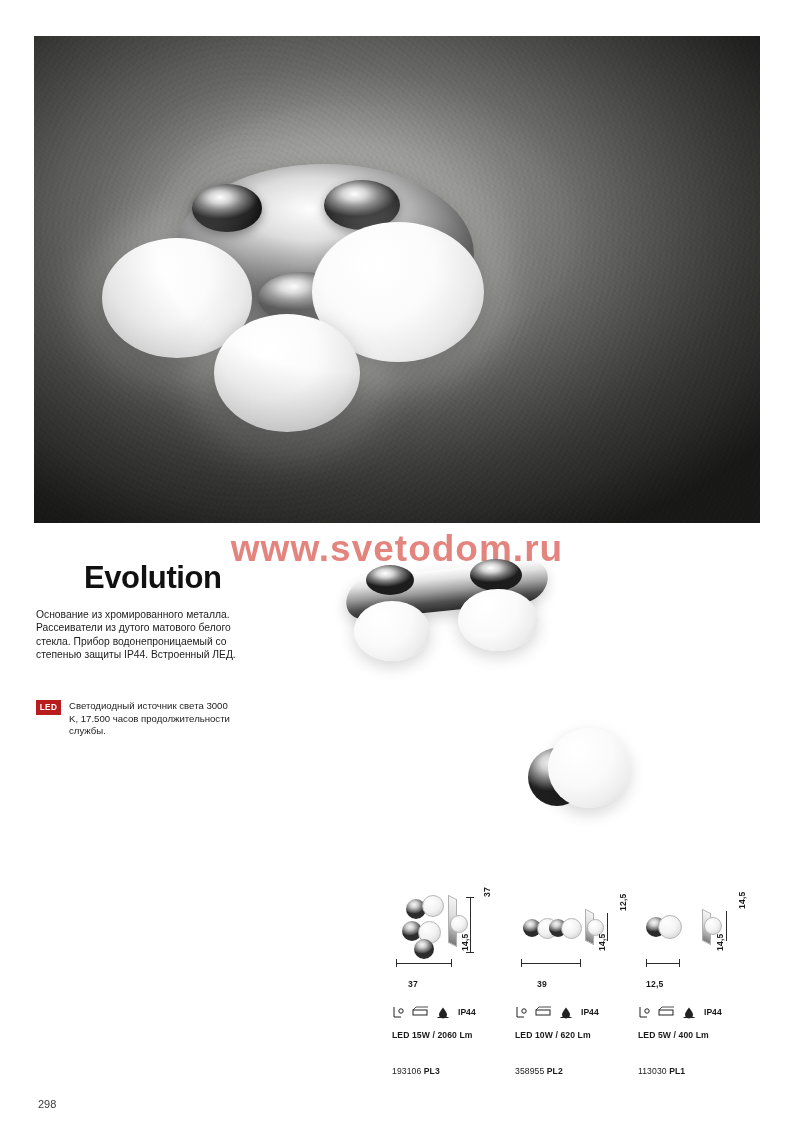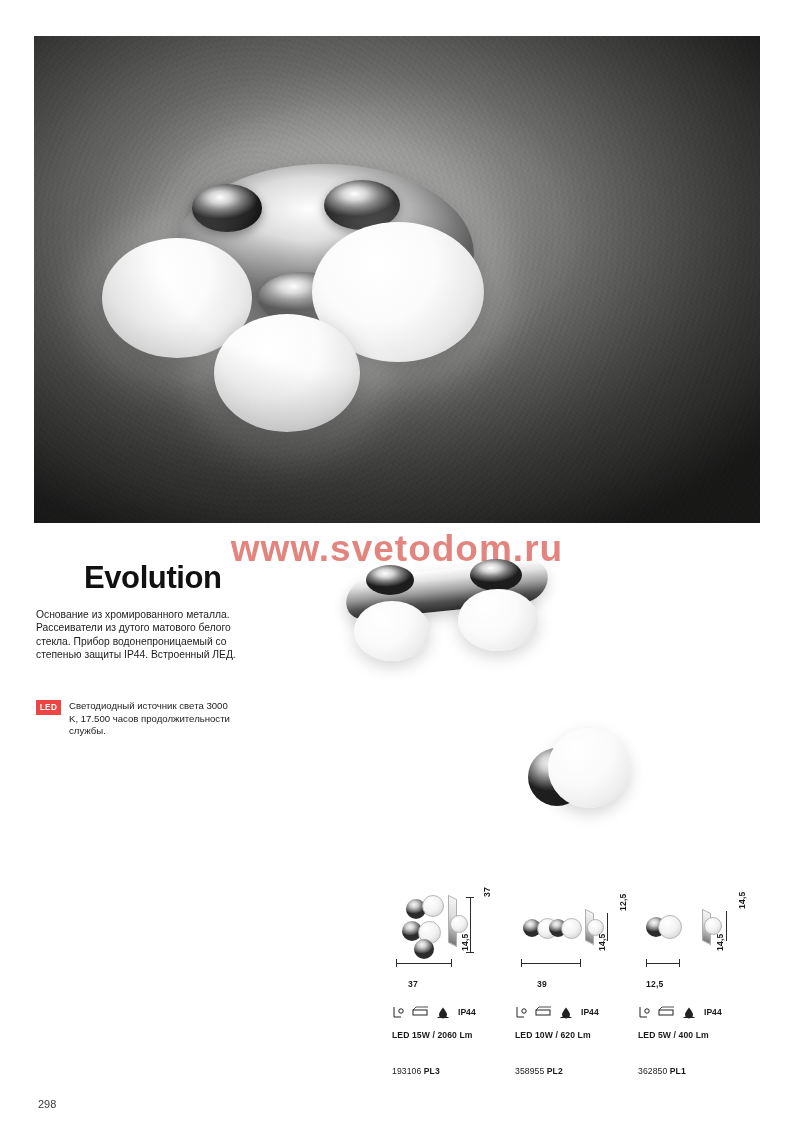--- a/index.html
+++ b/index.html
@@ -129,21 +129,21 @@
     top: 700px;
     width: 220px;
     display: flex;
     gap: 8px;
     align-items: flex-start;
   }
   .led-badge {
     flex: 0 0 auto;
     width: 25px;
     height: 15px;
-    background: #ef4444;
+    background: #b91c1c;
     color: #fff;
     font-size: 8.2px;
     font-weight: bold;
     letter-spacing: 0.4px;
     display: flex;
     align-items: center;
     justify-content: center;
     text-align: right;
   }
   .led-text {
@@ -461,20 +461,20 @@
         <path d="M1 4 L4 1 L16 1" stroke="#222" stroke-width="0.8" fill="none"></path>
       </svg>
       <svg width="14" height="13" viewBox="0 0 14 13">
         <path d="M7 1.5 C4.5 5 3 6.8 3 8.4 A4 4 0 0 0 11 8.4 C11 6.8 9.5 5 7 1.5 Z" fill="#222"></path>
         <path d="M1.5 11.5 L12.5 11.5" stroke="#222" stroke-width="1"></path>
       </svg>
       <span class="ip-text">IP44</span>
     </div>
     <div class="spec-led">LED 5W / 400 Lm</div>
     <div class="spec-code">
-      <span>362850</span>
+      <span>113030</span>
       <b>PL1</b>
     </div>
   </div>
 
 </div>
 
 <div class="page-num">298</div>
 
 </body></html>

